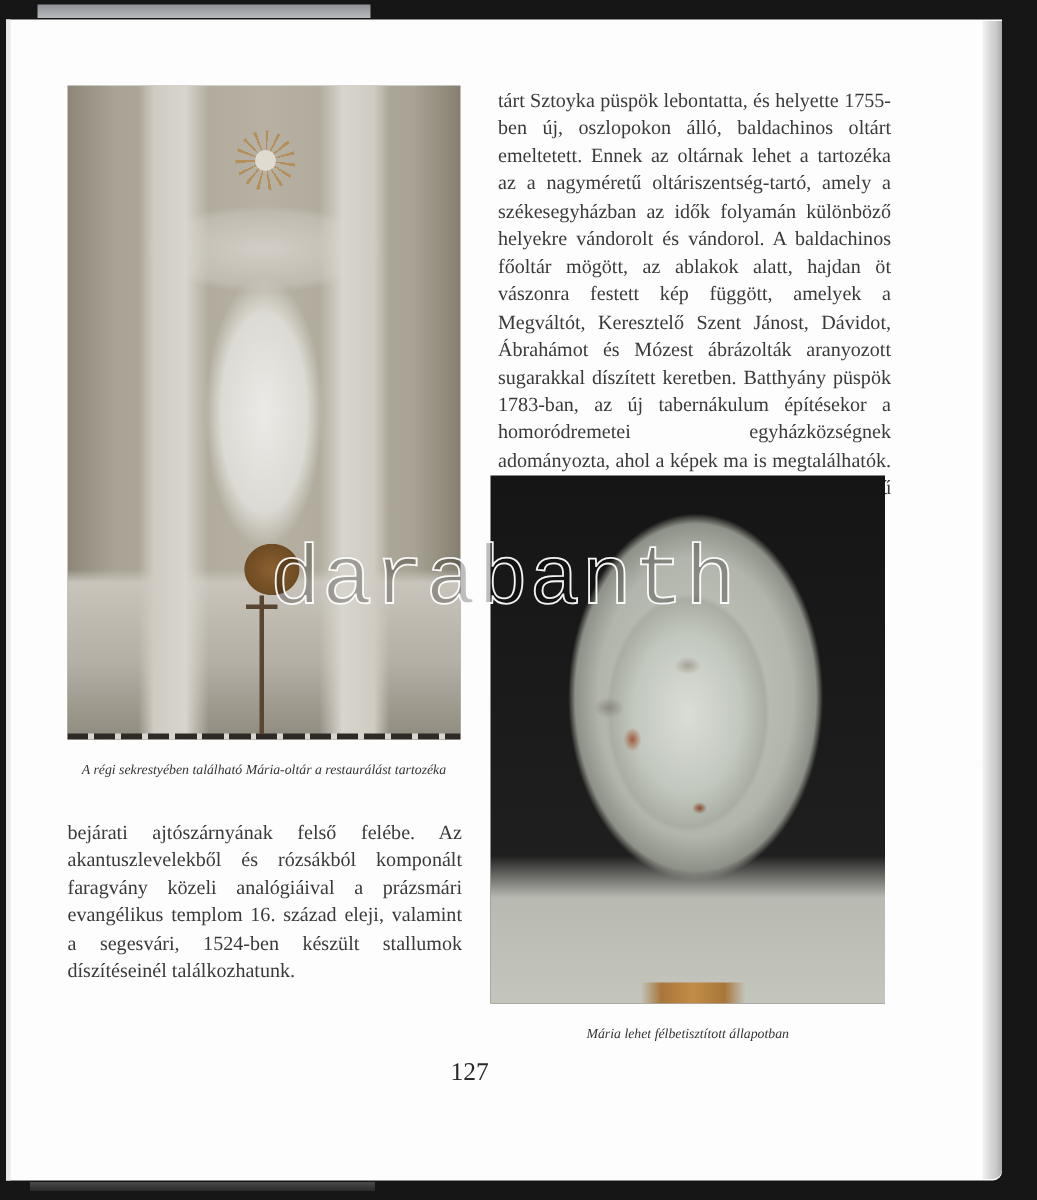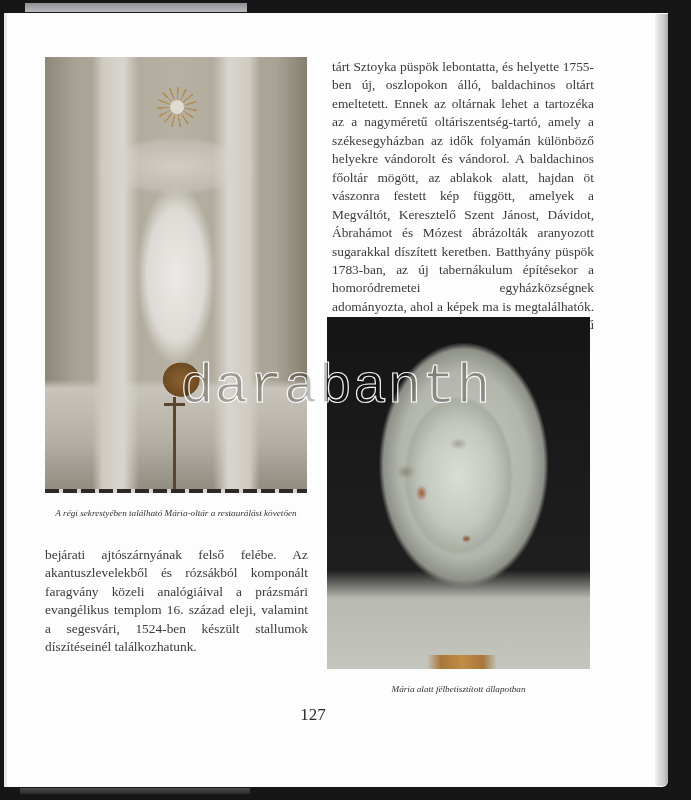--- a/index.html
+++ b/index.html
@@ -124,30 +124,30 @@
 
 <div class="page"></div>
 <div class="page-shadow-left"></div>
 <div class="page-edge"></div>
 
 <div class="photo photo-altar">
   <div class="altar-rays"></div>
   <div class="altar-cross"></div>
   <div class="altar-base-dark"></div>
 </div>
-<div class="caption caption-altar">A régi sekrestyében található Mária-oltár a restaurálást követően</div>
+<div class="caption caption-altar">A régi sekrestyében található Mária-oltár a restaurálást tartozéka</div>
 
 <div class="col-text right-text">
   <p>tárt Sztoyka püspök lebontatta, és helyette 1755-ben új, oszlopokon álló, baldachinos oltárt emeltetett. Ennek az oltárnak lehet a tartozéka az a nagymé­retű oltáriszentség-tartó, amely a székesegyházban az idők folyamán különböző helyekre vándorolt és vándorol. A baldachinos főoltár mögött, az ablakok alatt, hajdan öt vászonra festett kép függött, amelyek a Megváltót, Keresztelő Szent Jánost, Dávidot, Áb­rahámot és Mózest ábrázolták aranyozott sugarak­kal díszített keretben. Batthyány püspök 1783-ban, az új tabernákulum építésekor a homoródremetei egyházközségnek adományozta, ahol a képek ma is megtalálhatók. Az oltár két oldalán elhelyezett, két nagyméretű gyertyatartó ugyanebből a korból szár­mazhat.</p>
 </div>
 
 <div class="photo photo-face">
   <div class="face-gold"></div>
 </div>
-<div class="caption caption-face">Mária alatt félbetisztított állapotban</div>
+<div class="caption caption-face">Mária lehet félbetisztított állapotban</div>
 
 <div class="col-text left-text">
   <p>bejárati ajtószárnyának felső felébe. Az akantuszle­velekből és rózsákból komponált faragvány közeli analógiáival a prázsmári evangélikus templom 16. század eleji, valamint a segesvári, 1524-ben készült stallumok díszítéseinél találkozhatunk.</p>
 </div>
 
 <div class="page-number">127</div>
 
 <div class="watermark">darabanth</div>
 
 </body></html>

